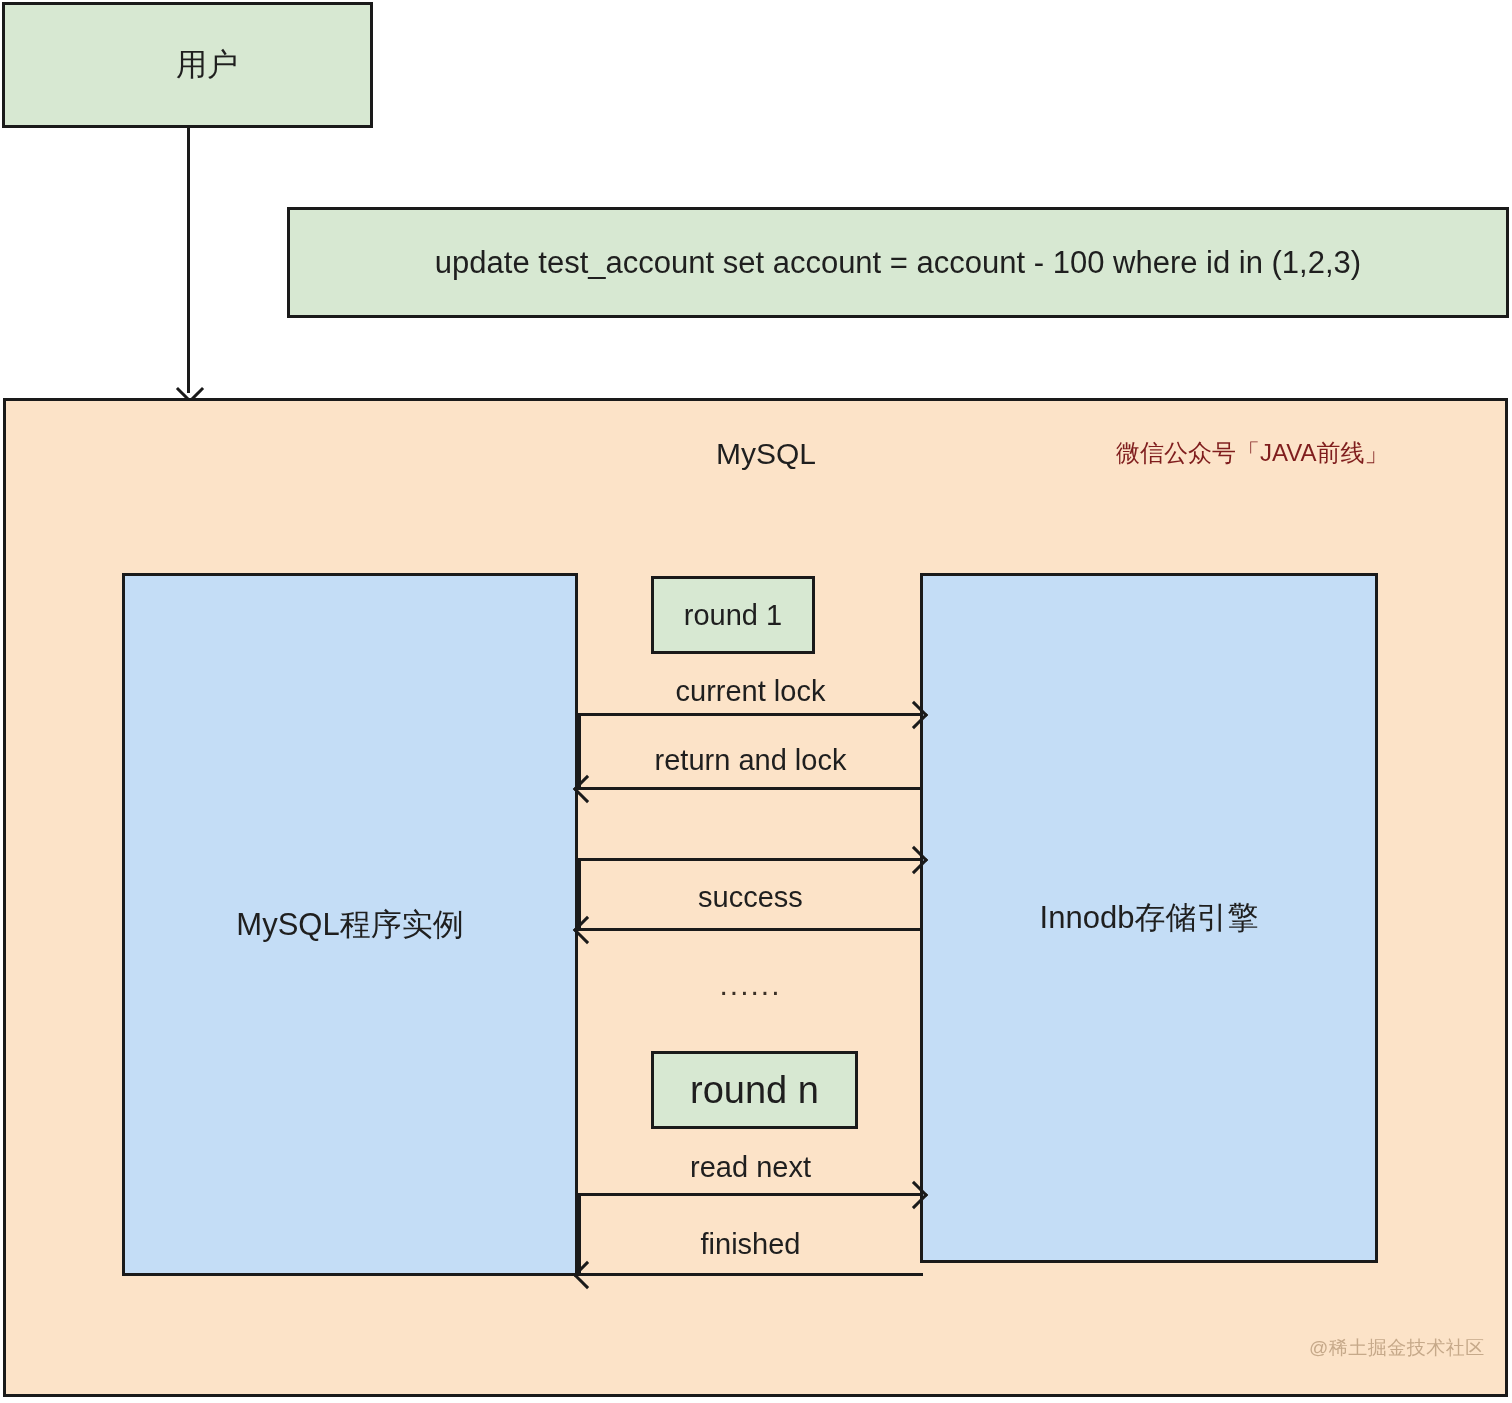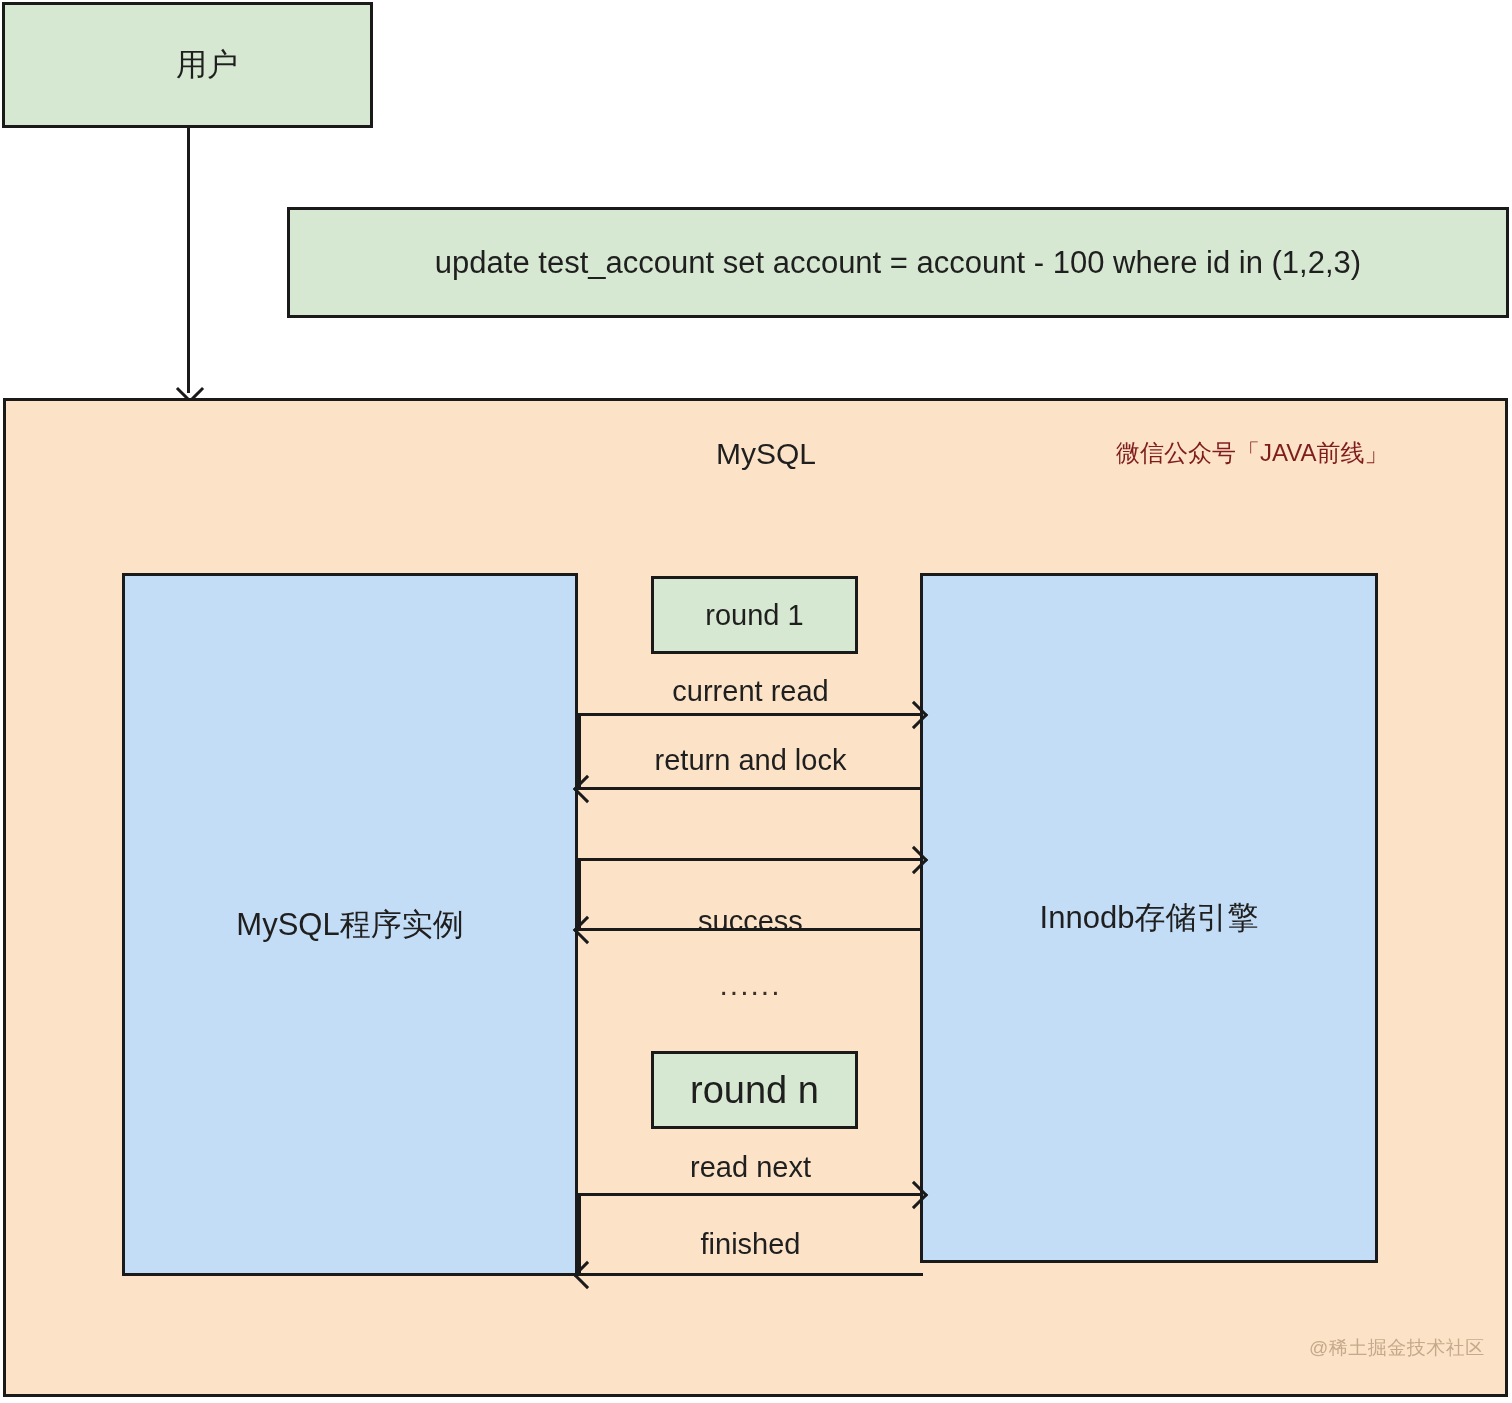--- a/index.html
+++ b/index.html
@@ -89,21 +89,21 @@
   #engine-box {
     left: 920px; top: 573px;
     width: 458px; height: 690px;
     font-size: 31px;
     text-align: right;
   }
 
   
   #round1-box {
     left: 651px; top: 576px;
-    width: 207px; height: 78px;
+    width: 164px; height: 78px;
     font-size: 29px;
   }
   #roundn-box {
     left: 651px; top: 1051px;
     width: 207px; height: 78px;
     font-size: 38px;
   }
 
   
   .arrow {
@@ -211,29 +211,29 @@
     <span>round 1</span>
   </div>
 
   <div class="vconn" style="left:578px; top:713px; height:75px;"></div>
   <div class="vconn" style="left:578px; top:858px; height:71px;"></div>
   <div class="vconn" style="left:578px; top:1193px; height:83px;"></div>
 
   <div class="vconn" style="left:920px; top:787px; height:71px;"></div>
   <div class="vconn" style="left:920px; top:928px; height:0px;"></div>
 
-  <div class="arrow-label" style="top:675px;">current read</div>
+  <div class="arrow-label" style="top:675px;">current lock</div>
   <div class="arrow right" style="top:713px;"></div>
 
   <div class="arrow-label" style="top:744px;">return and lock</div>
   <div class="arrow left" style="top:787px;"></div>
 
   <div class="arrow right" style="top:858px;"></div>
 
-  <div class="arrow-label" style="top:881px;margin-top:24px;">success</div>
+  <div class="arrow-label" style="top:881px;">success</div>
   <div class="arrow left" style="top:928px;"></div>
 
   <div id="ellipsis">......</div>
 
   <div class="box green" id="roundn-box">
     <span>round n</span>
   </div>
 
   <div class="arrow-label" style="top:1151px;">read next</div>
   <div class="arrow right" style="top:1193px;"></div>

